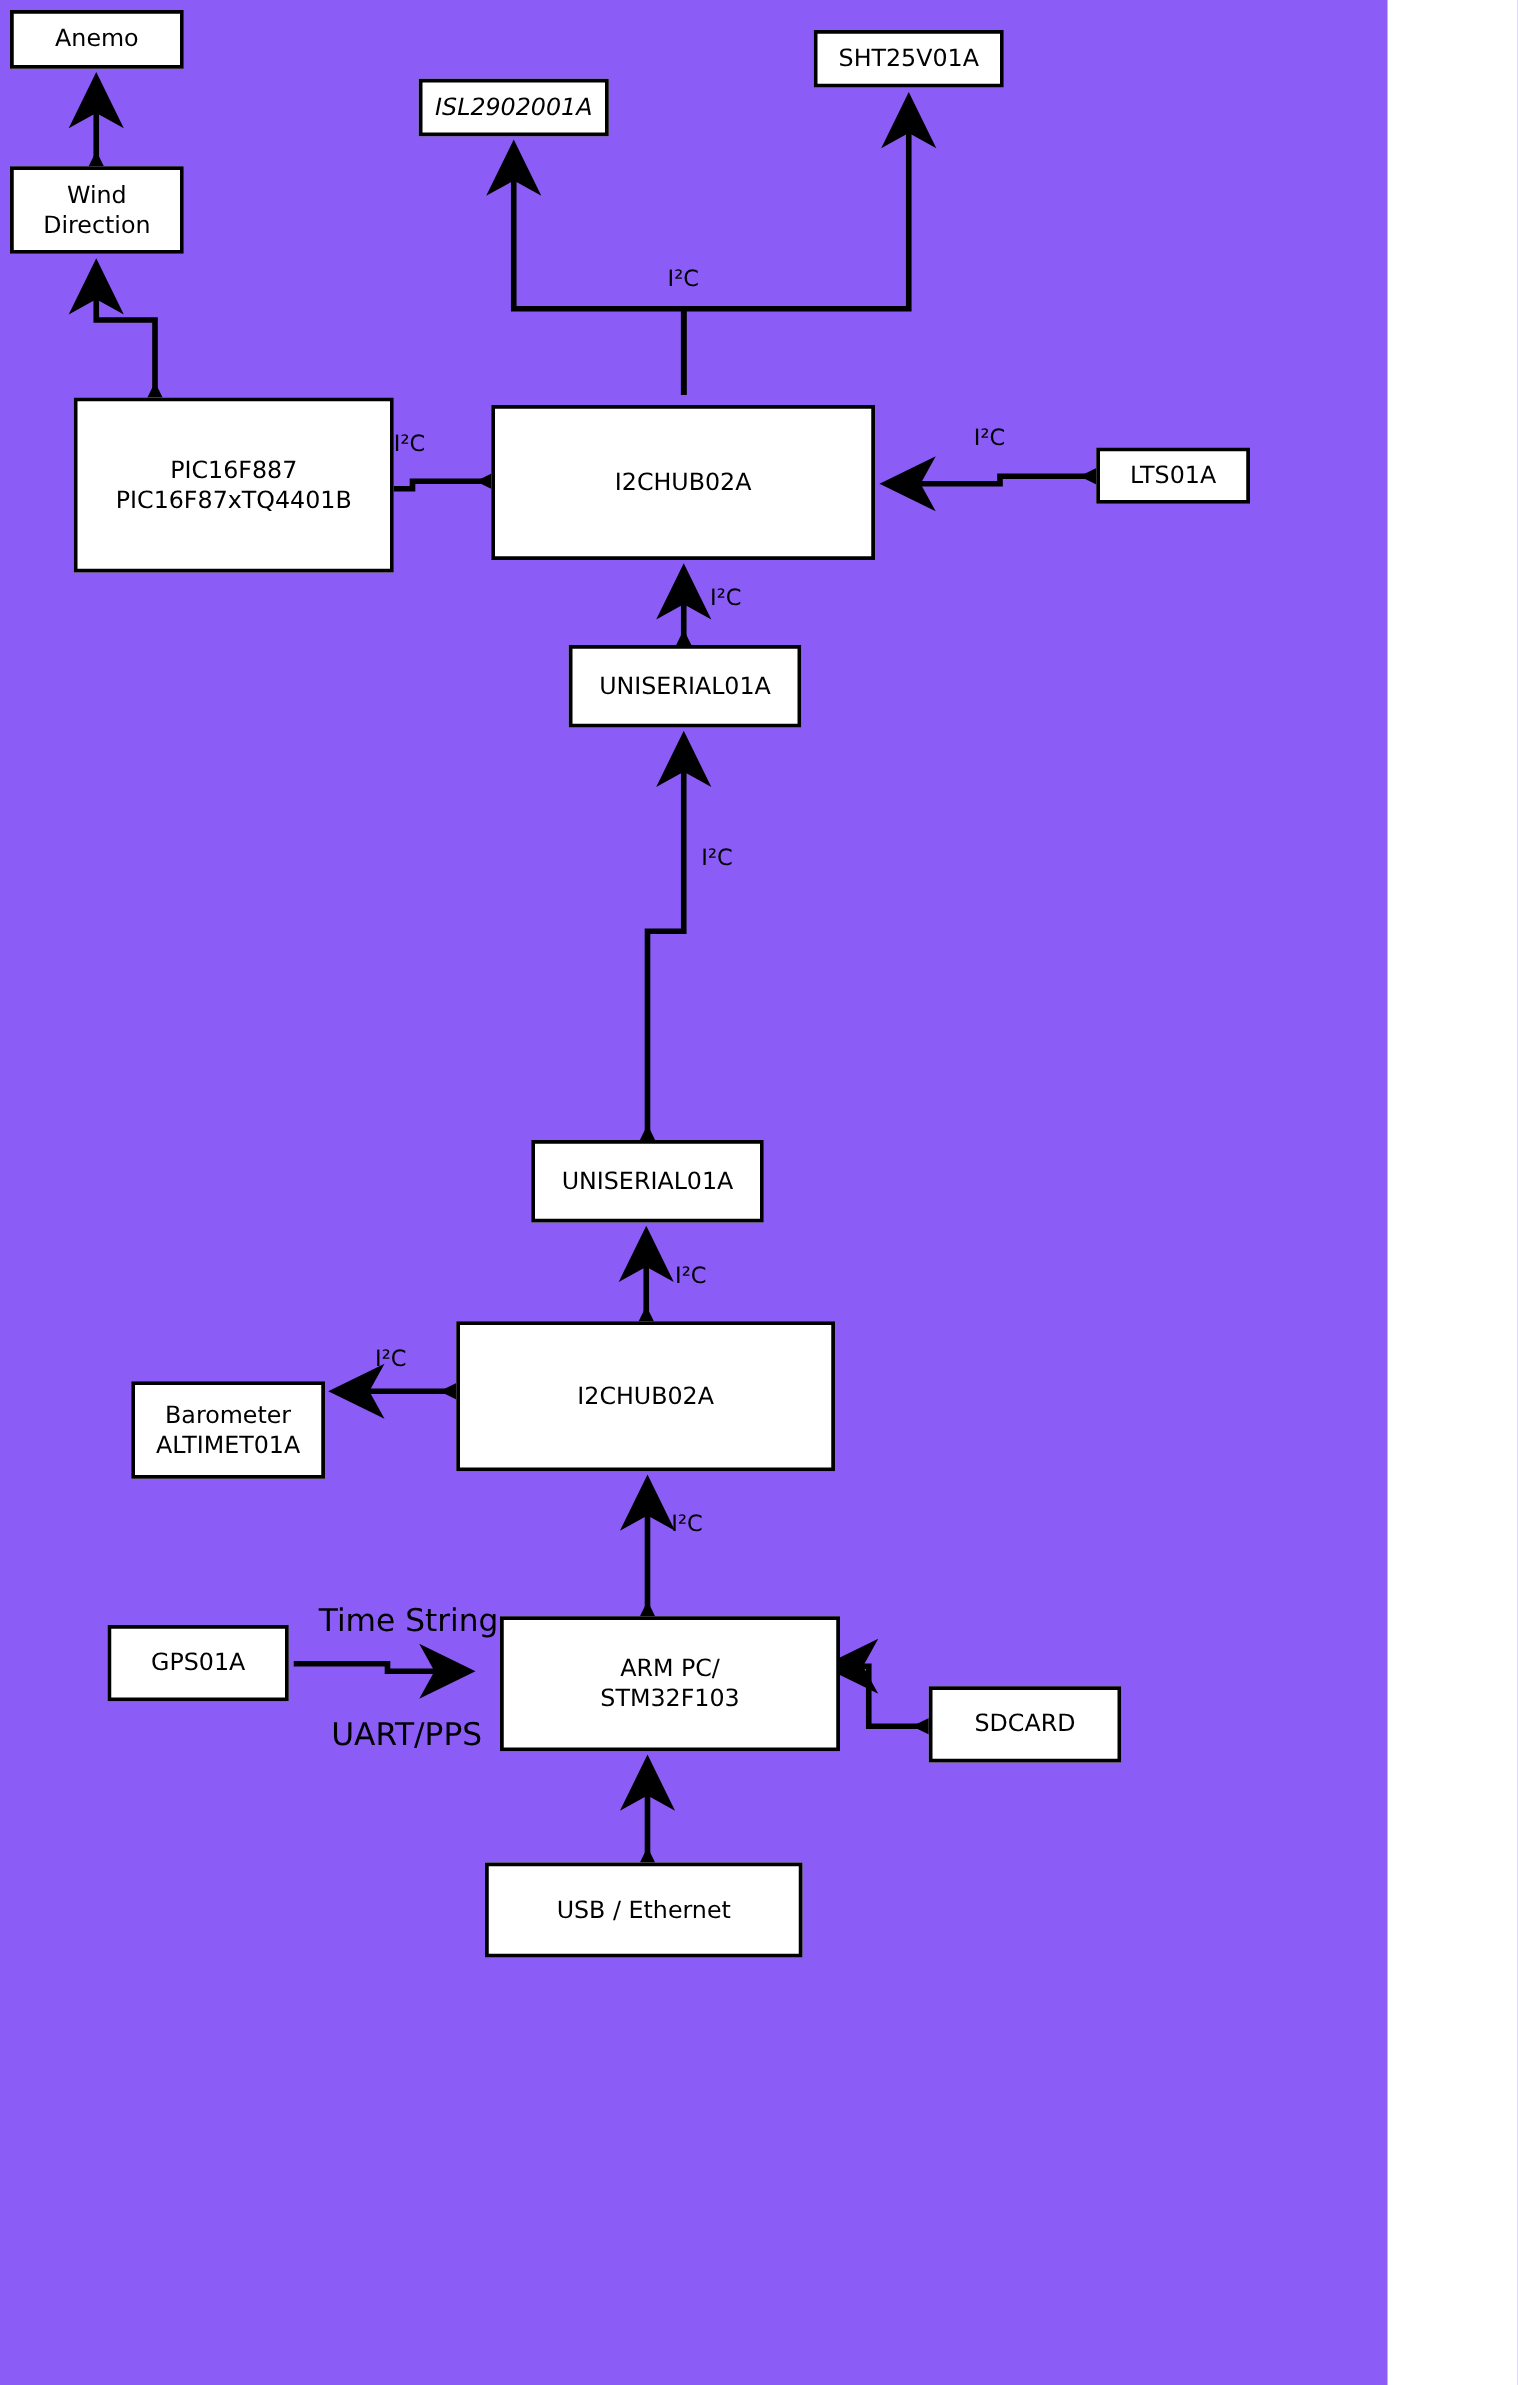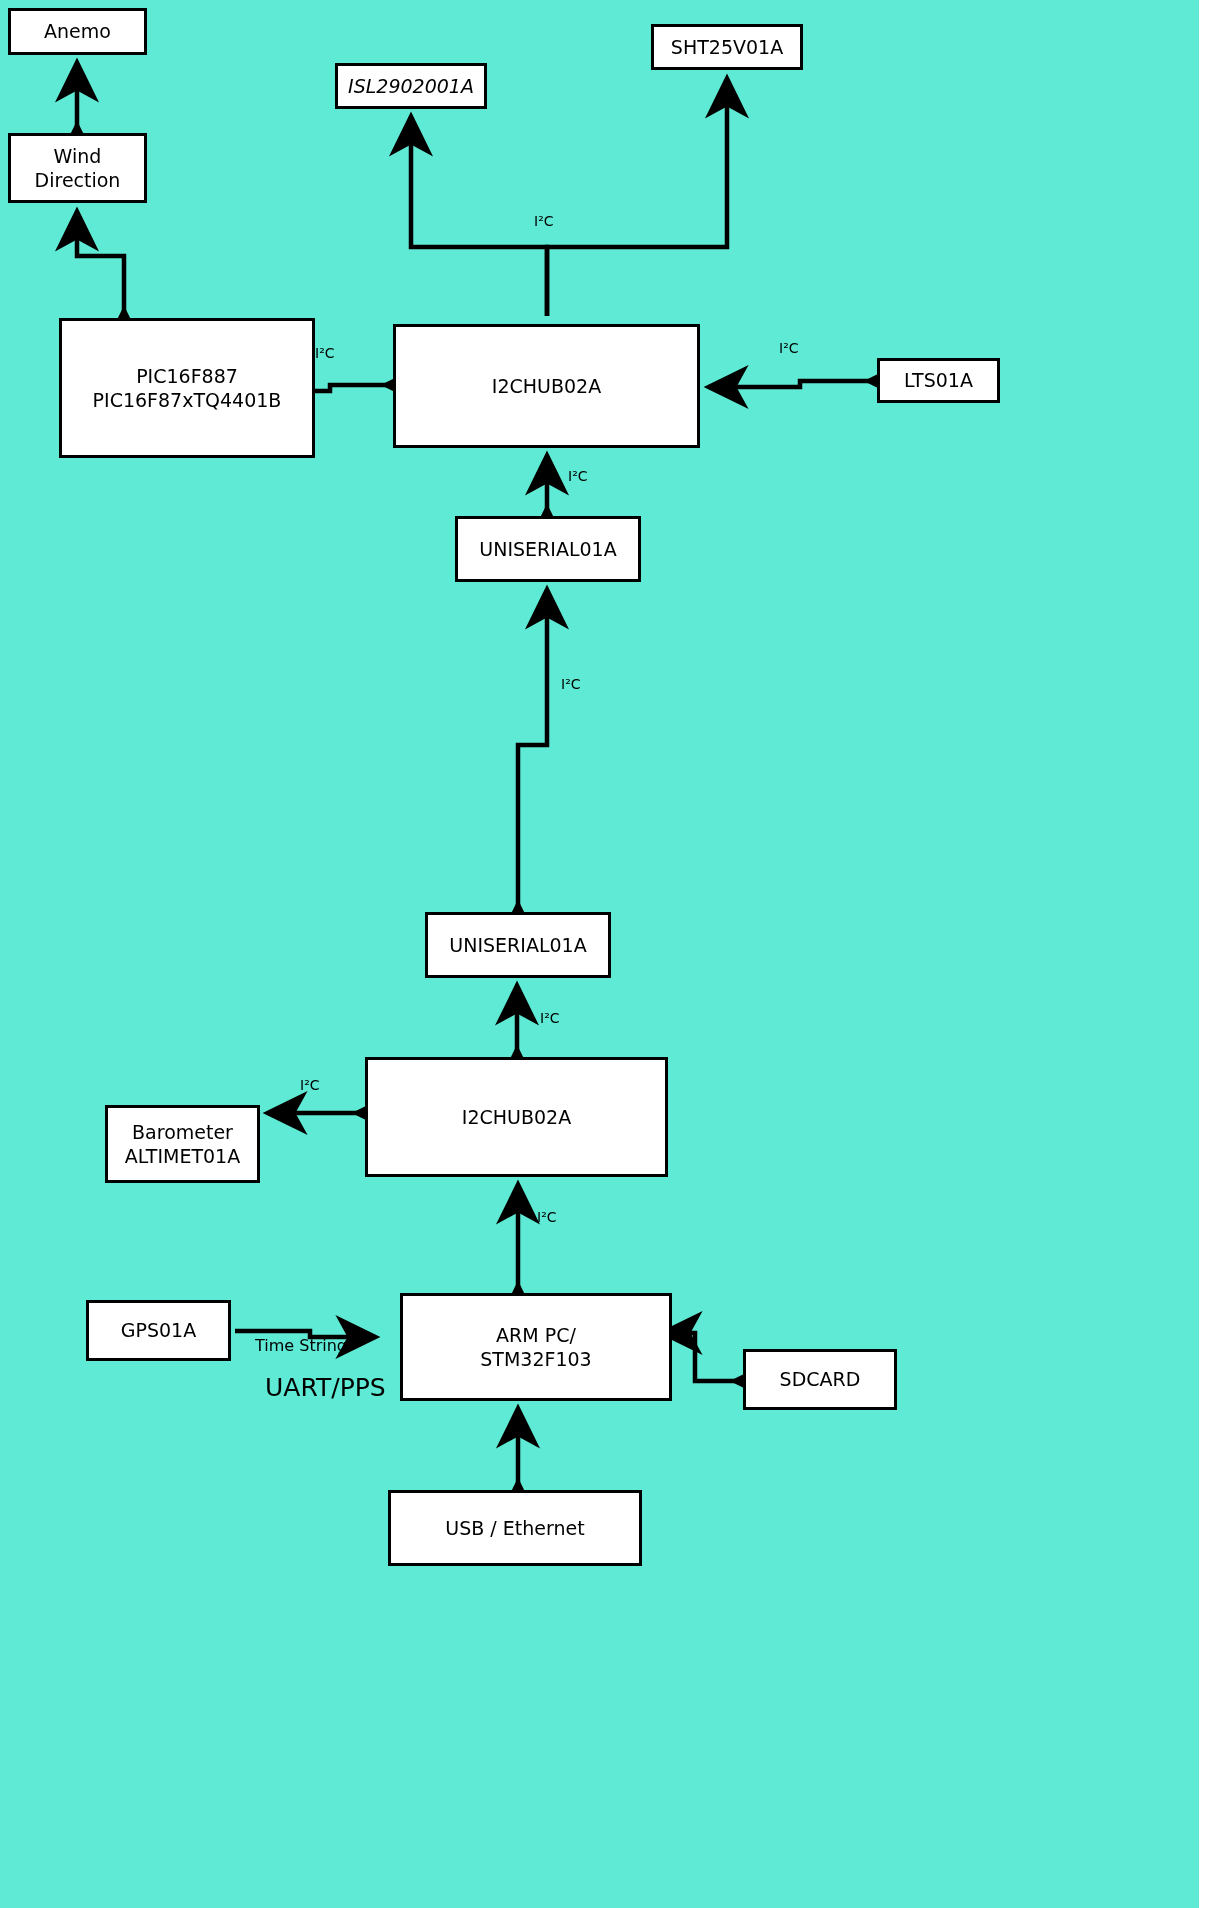--- a/index.html
+++ b/index.html
@@ -5,23 +5,23 @@
   html, body {
     margin: 0;
     padding: 0;
     background: #ffffff;
   }
   body {
     font-family: "DejaVu Sans", "Liberation Sans", sans-serif;
   }
   #stage {
     position: relative;
-    width: 1199px;
+    width: 1110px;
     height: 1908px;
-    background: #5eead4;
+    background: #8b5cf6;
     overflow: hidden;
   }
   #wires {
     position: absolute;
     left: 0;
     top: 0;
     width: 1214px;
     height: 1908px;
   }
   .node {
@@ -35,21 +35,21 @@
     text-align: center;
     color: #000000;
     font-size: 19px;
     line-height: 1.28;
     z-index: 5;
     white-space: pre-line;
   }
   .edge-label {
     position: absolute;
     color: #000000;
-    font-size: 14px;
+    font-size: 18px;
     line-height: 1.2;
     white-space: nowrap;
     z-index: 6;
     background: transparent;
   }
 </style>
 </head>
 <body>
 
 <div id="stage">
@@ -131,16 +131,16 @@
   <div class="node" style="left:388px;top:1490px;width:254px;height:76px;">USB / Ethernet</div>
 
   <div class="edge-label" style="left:534px;top:213px;">I²C</div>
   <div class="edge-label" style="left:315px;top:345px;">I²C</div>
   <div class="edge-label" style="left:779px;top:340px;">I²C</div>
   <div class="edge-label" style="left:568px;top:468px;">I²C</div>
   <div class="edge-label" style="left:561px;top:676px;">I²C</div>
   <div class="edge-label" style="left:540px;top:1010px;">I²C</div>
   <div class="edge-label" style="left:300px;top:1077px;">I²C</div>
   <div class="edge-label" style="left:537px;top:1209px;">I²C</div>
-  <div class="edge-label" style="left:255px;top:1336px;font-size:16px;">Time String</div>
+  <div class="edge-label" style="left:255px;top:1282px;font-size:25px;">Time String</div>
   <div class="edge-label" style="left:265px;top:1373px;font-size:25px;">UART/PPS</div>
 
 </div>
 
 </body></html>

